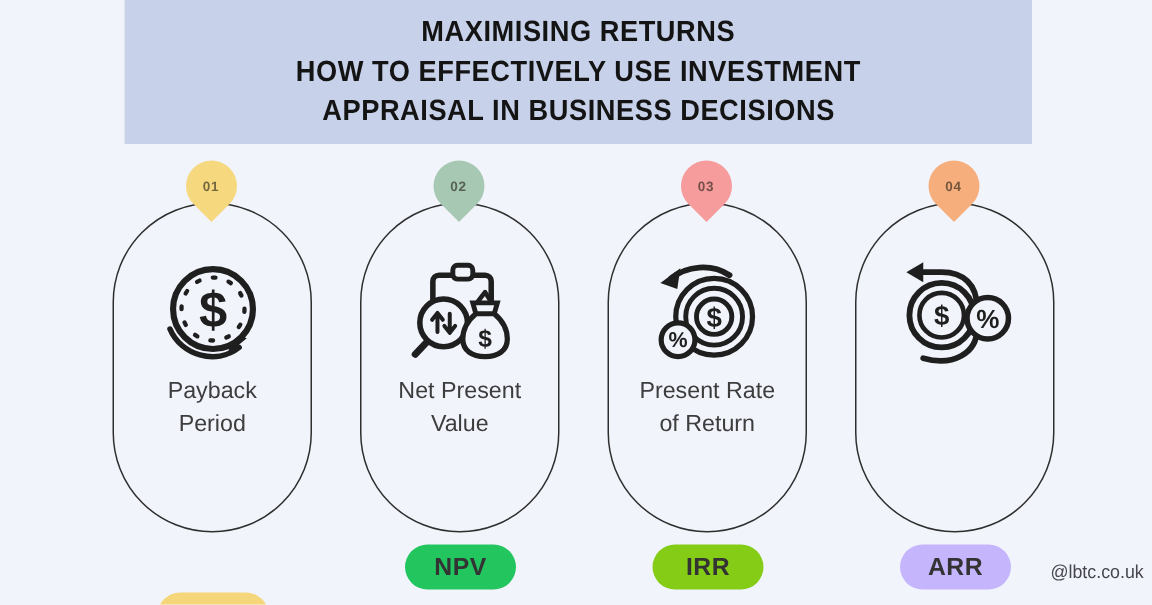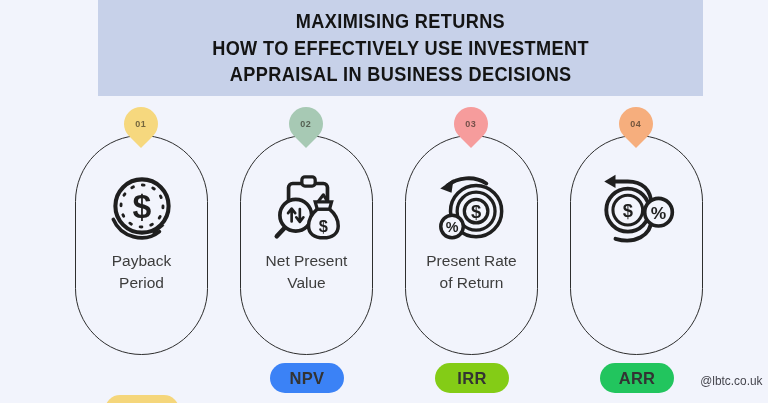--- a/index.html
+++ b/index.html
@@ -7,21 +7,21 @@
     width:768px;height:403px;overflow:hidden;position:relative;
     background:#f2f4fc;
     font-family:"Liberation Sans", sans-serif;
   }
   .canvas{position:absolute;inset:0;width:768px;height:403px;}
 
   
   .header{
     position:absolute;left:83px;top:0;width:605px;height:96px;
     background:#c7d1e9;
-    display:flex;flex-direction:column;justify-content:center;align-items:center;margin-left:15px;
+    display:flex;flex-direction:column;justify-content:center;align-items:center;
   }
   .header .t-line{
     font-weight:bold;font-size:19.5px;line-height:26.5px;color:#141414;
     letter-spacing:.4px;transform:scaleX(.93);transform-origin:center;
     white-space:nowrap;
   }
 
   
   .logo{position:absolute;left:698px;top:11px;width:64px;text-align:center;}
   .logo svg{display:block;margin:0 auto;}
@@ -166,19 +166,19 @@
         <circle class="ic-fillbg" cx="33" cy="47" r="21" stroke-width="3.8"></circle>
         <circle class="ic-stroke" cx="33" cy="47" r="14.5" stroke-width="3"></circle>
         <text class="ic-glyph" x="33" y="53.5" font-size="18" text-anchor="middle">$</text>
         <circle class="ic-fillbg" cx="63" cy="49" r="13.5" stroke-width="3.6"></circle>
         <text class="ic-glyph" x="63" y="55.5" font-size="17" text-anchor="middle">%</text>
       </svg>
     </div>
   </div>
 
   <div class="pill b1" style="background: rgb(245, 214, 123);">PB</div>
-  <div class="pill b2" style="background: #3b82f6;">NPV</div>
+  <div class="pill b2" style="background: #22c55e;">NPV</div>
   <div class="pill b3" style="background: #84cc16;">IRR</div>
-  <div class="pill b4" style="background: #22c55e;">ARR</div>
+  <div class="pill b4" style="background: #c4b5fd;">ARR</div>
 
   <div class="footer-handle">@lbtc.co.uk</div>
 
 </div>
 
 </body></html>

